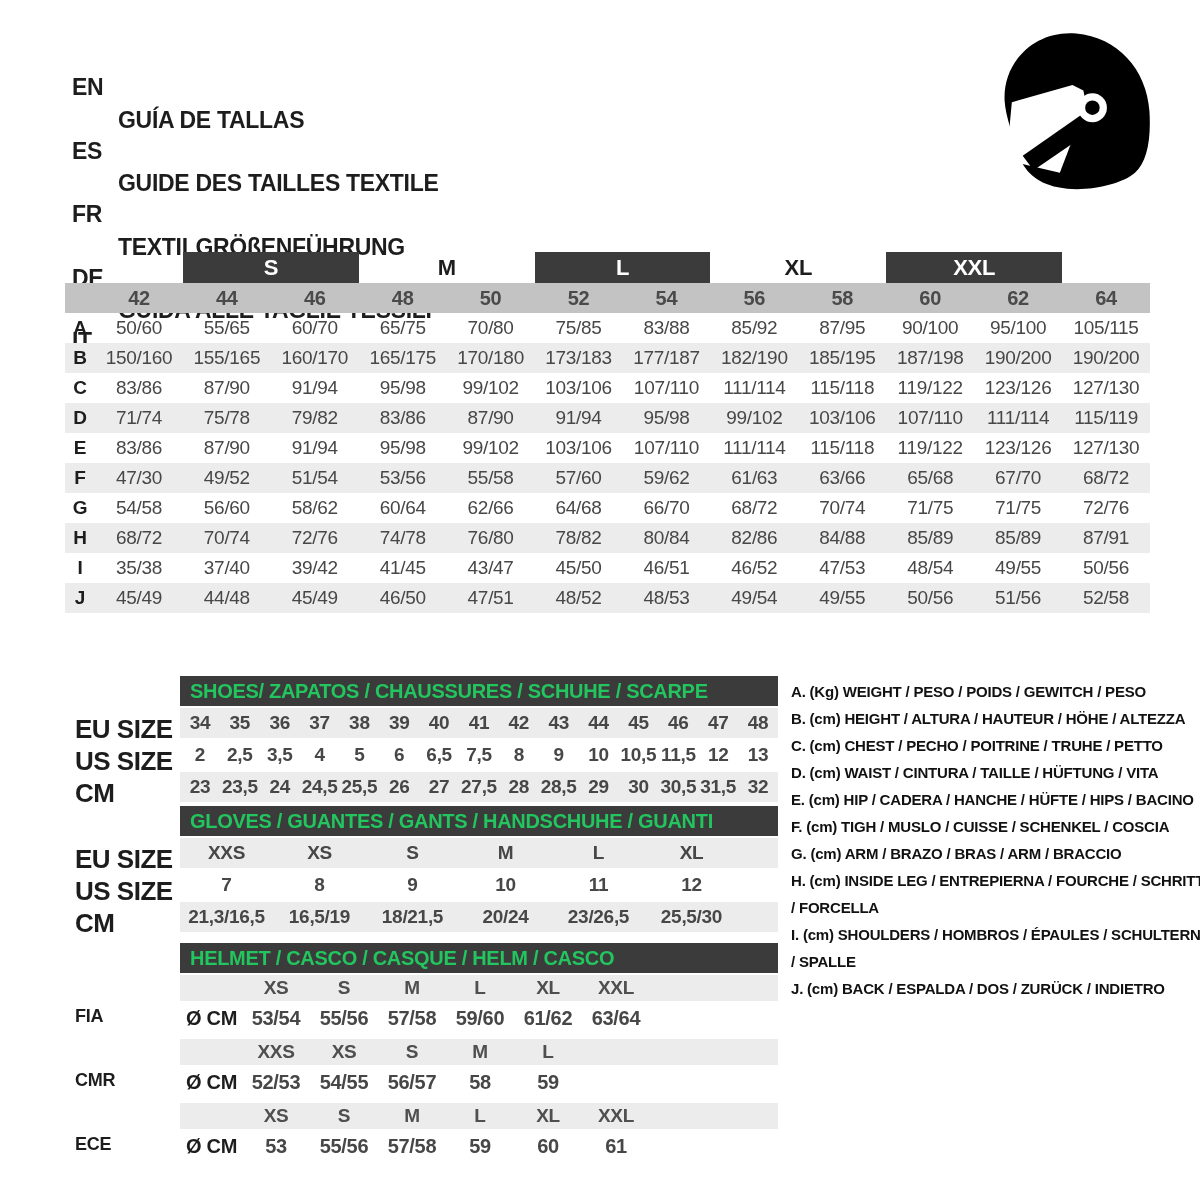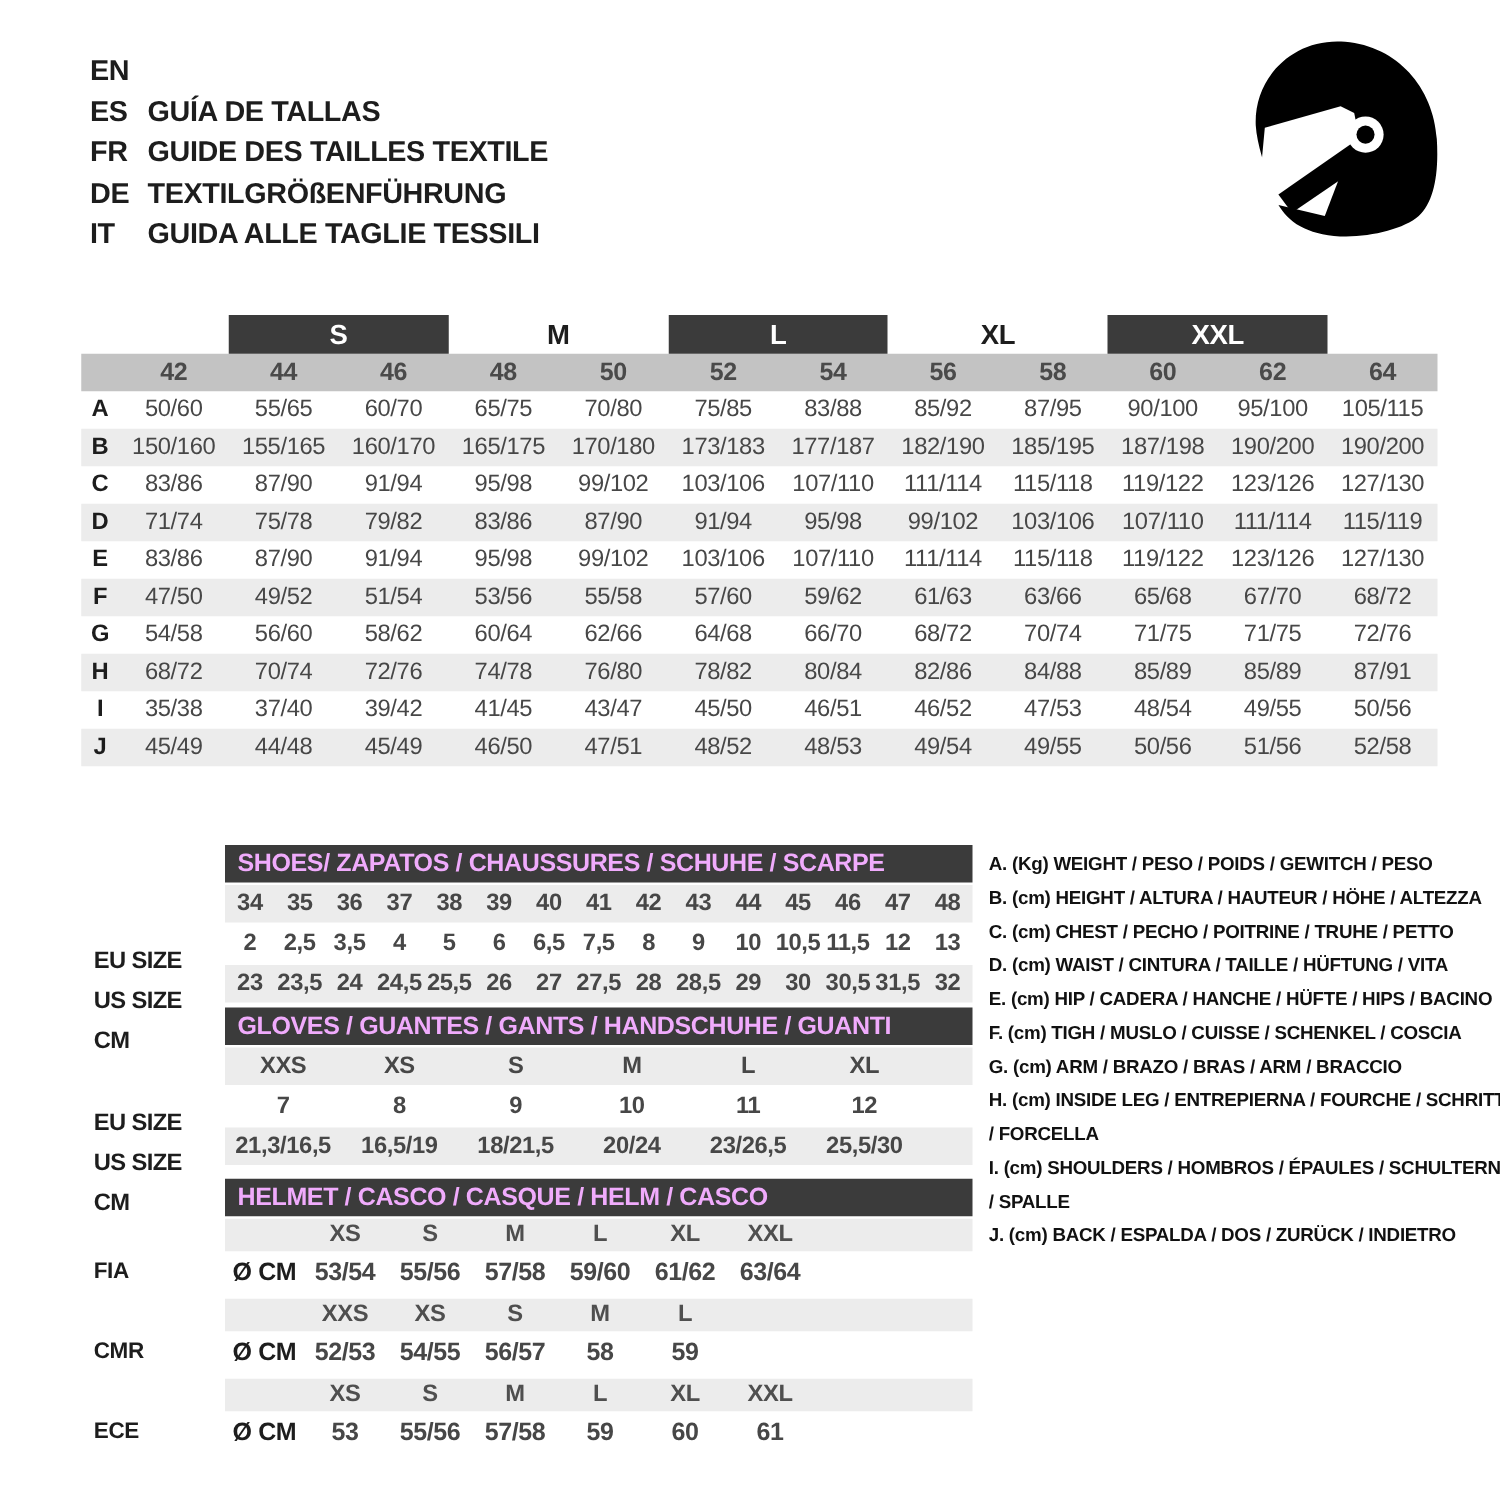--- a/index.html
+++ b/index.html
@@ -10,43 +10,43 @@
     --num:#474747;
   }
   *{margin:0;padding:0;box-sizing:border-box;}
   html,body{background:#fff;}
   body{font-family:"Liberation Sans", sans-serif; color:var(--text);}
   .page{position:relative;width:1200px;height:1200px;background:#fff;overflow:hidden;letter-spacing:-0.3px;}
 
   
   .lang-list{position:absolute;left:72px;top:40px;}
   .lang-row{display:flex;line-height:32.5px;font-weight:700;font-size:23px;}
-  .lang-code{width:46px;flex:0 0 46px;}
+  .lang-code{width:46px;flex:0 0 46px;margin-top:31px;}
   .lang-label{white-space:nowrap;}
 
   
   .helmet-art{position:absolute;left:975px;top:28px;width:195px;height:172px;}
   .helmet-art svg{width:100%;height:100%;display:block;}
 
   
   .main-table{position:absolute;left:65px;top:252px;width:1085px;font-size:19px;}
   .mt-grid{display:grid;grid-template-columns:30px repeat(12,1fr);}
   .mt-grid>div{display:flex;align-items:center;justify-content:center;}
   .mt-header{height:31px;}
   .size-group{font-weight:700;font-size:22px;color:var(--text);}
   .size-group.dark{background:var(--dark);color:#fff;}
   .size-band{height:30px;background:var(--band);font-weight:600;color:#4a4a4a;font-size:20px;}
   .trow{height:30px;color:var(--num);font-weight:500;}
   .trow.alt{background:var(--stripe);}
   .trow .letter{font-weight:700;color:var(--text);}
 
   
   .section{position:absolute;left:75px;width:703px;padding-left:105px;}
-  .row-label{position:absolute;left:0;width:100px;font-weight:700;font-size:19px;letter-spacing:-0.5px;margin-top:44px;}
-  .ttl{height:30px;background:var(--dark);color:#f0abfc;font-weight:700;font-size:20px;
+  .row-label{position:absolute;left:0;width:100px;font-weight:700;font-size:26px;letter-spacing:-0.5px;}
+  .ttl{height:30px;background:var(--dark);color:#22c55e;font-weight:700;font-size:20px;
        display:flex;align-items:center;padding-left:10px;margin-bottom:2px;white-space:nowrap;}
   .srow{display:grid;height:30px;font-weight:600;color:var(--num);font-size:19px;}
   .srow>div{display:flex;align-items:center;justify-content:center;white-space:nowrap;}
   .srow.gray{background:var(--stripe);}
   .shoes-grid{grid-template-columns:repeat(15,1fr);}
   .gloves-grid{grid-template-columns:repeat(6,93px) 1fr;}
   .shoes{top:676px;}
   .gloves{top:806px;}
   .shoes .srow,.gloves .srow{height:30px;margin-top:2px;}
   .rl1{top:38px;} .rl2{top:70px;} .rl3{top:102px;}
@@ -199,21 +199,21 @@
           <div>103/106</div>
           <div>107/110</div>
           <div>111/114</div>
           <div>115/118</div>
           <div>119/122</div>
           <div>123/126</div>
           <div>127/130</div>
         </div>
         <div class="mt-grid trow alt">
           <div class="letter">F</div>
-          <div>47/50</div>
+          <div>47/30</div>
           <div>49/52</div>
           <div>51/54</div>
           <div>53/56</div>
           <div>55/58</div>
           <div>57/60</div>
           <div>59/62</div>
           <div>61/63</div>
           <div>63/66</div>
           <div>65/68</div>
           <div>67/70</div>

